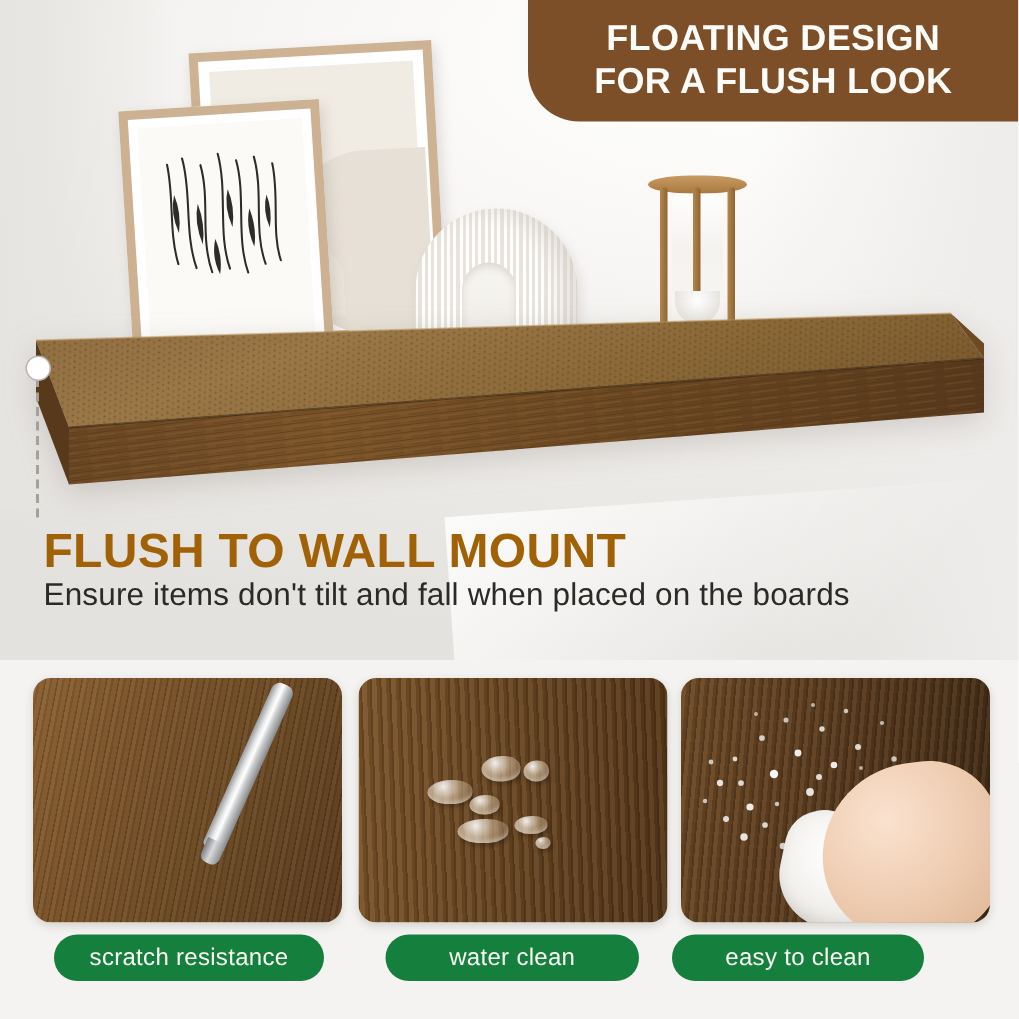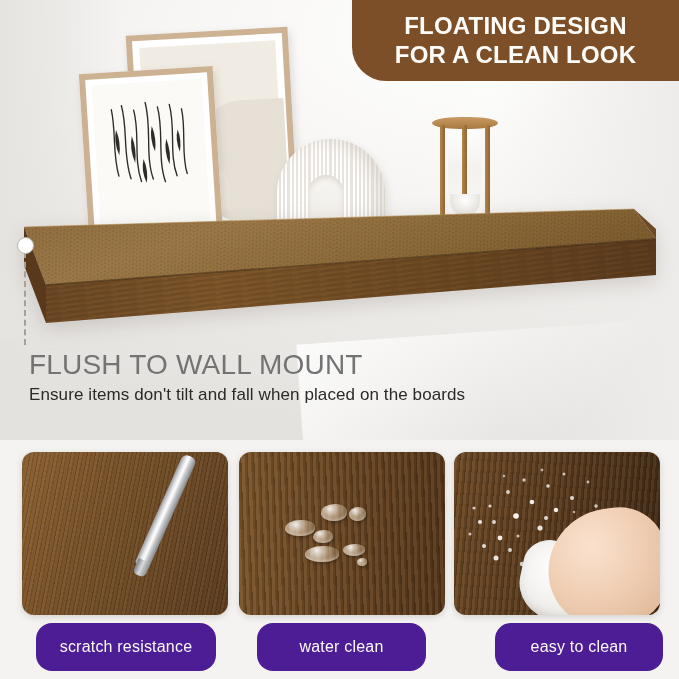--- a/index.html
+++ b/index.html
@@ -259,30 +259,30 @@
     width: 0;
     height: 93px;
     border-left: 2.5px dashed #a5a09a;
     z-index: 25;
   }
 
   
   .headline {
     position: absolute;
     left: 29px; top: 349px;
-    font-size: 28px;
-    font-weight: normal;
-    color: #737373;
+    font-size: 32px;
+    font-weight: bold;
+    color: #a16207;
     letter-spacing: .2px;
     z-index: 30;
   }
   .subline {
     position: absolute;
     left: 29px; top: 385px;
-    font-size: 17px;
+    font-size: 21px;
     color: #2c2a27;
     letter-spacing: .1px;
     z-index: 30;
   }
 
   
   .panels {
     position: absolute;
     left: 0; top: 440px;
     width: 679px; height: 239px;
@@ -374,34 +374,34 @@
   }
   .powder {
     position: absolute;
     inset: 0;
   }
 
   
   .pill {
     position: absolute;
     top: 623px;
-    height: 48px;
+    height: 31px;
     border-radius: 16px;
-    background: #4c1d95;
+    background: #15803d;
     color: #fbf8f4;
     display: flex;
     align-items: center;
     justify-content: center;
     font-size: 16px;
     letter-spacing: .2px;
     z-index: 35;
   }
   .pill-1 { left: 36px;  width: 180px; }
   .pill-2 { left: 257px; width: 169px; }
-  .pill-3 { left: 495px; width: 168px; text-align: right; }
+  .pill-3 { left: 448px; width: 168px; text-align: right; }
 </style>
 </head>
 <body>
 
 <div class="canvas">
 
   <div class="scene">
     <div class="wall-shade-left"></div>
     <div class="wall-shade-right"></div>
     <div class="floor-sheen"></div>
@@ -502,21 +502,21 @@
         <polygon points="612,2 634,32 634,22" fill="#6d4a24"></polygon>
       </svg>
     </div>
 
     <div class="callout-dot"></div>
     <div class="callout-line"></div>
   </div>
 
   <div class="banner">
     <span class="banner-line">FLOATING DESIGN</span>
-    <span class="banner-line">FOR A CLEAN LOOK</span>
+    <span class="banner-line">FOR A FLUSH LOOK</span>
   </div>
 
   <div class="headline">FLUSH TO WALL MOUNT</div>
   <div class="subline">Ensure items don't tilt and fall when placed on the boards</div>
 
   <div class="panels">
 
     <div class="panel panel-1">
       <div class="wood-bg"></div>
       <div class="screwdriver"></div>

